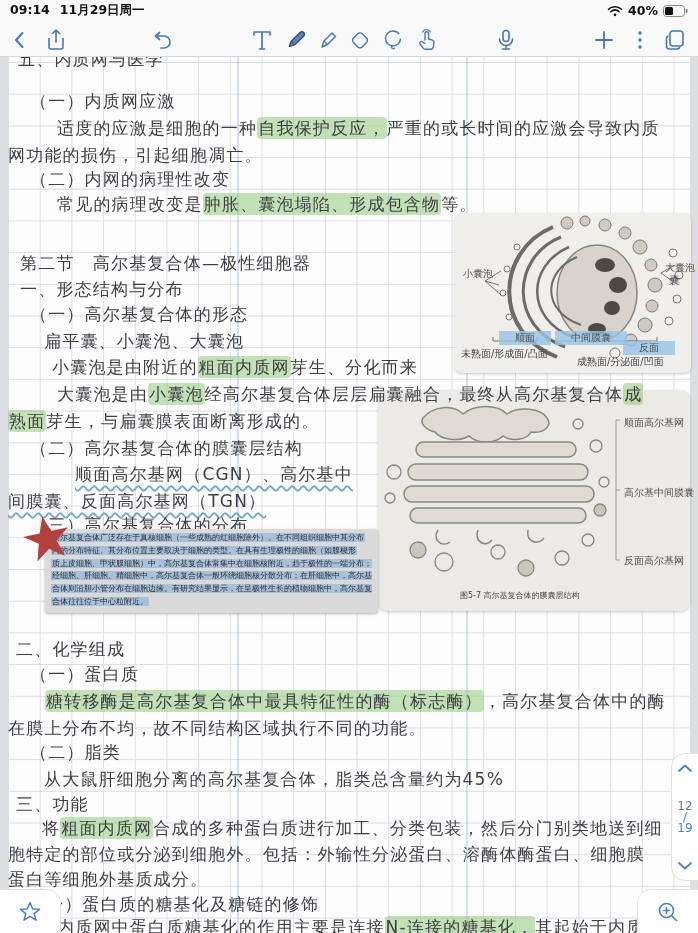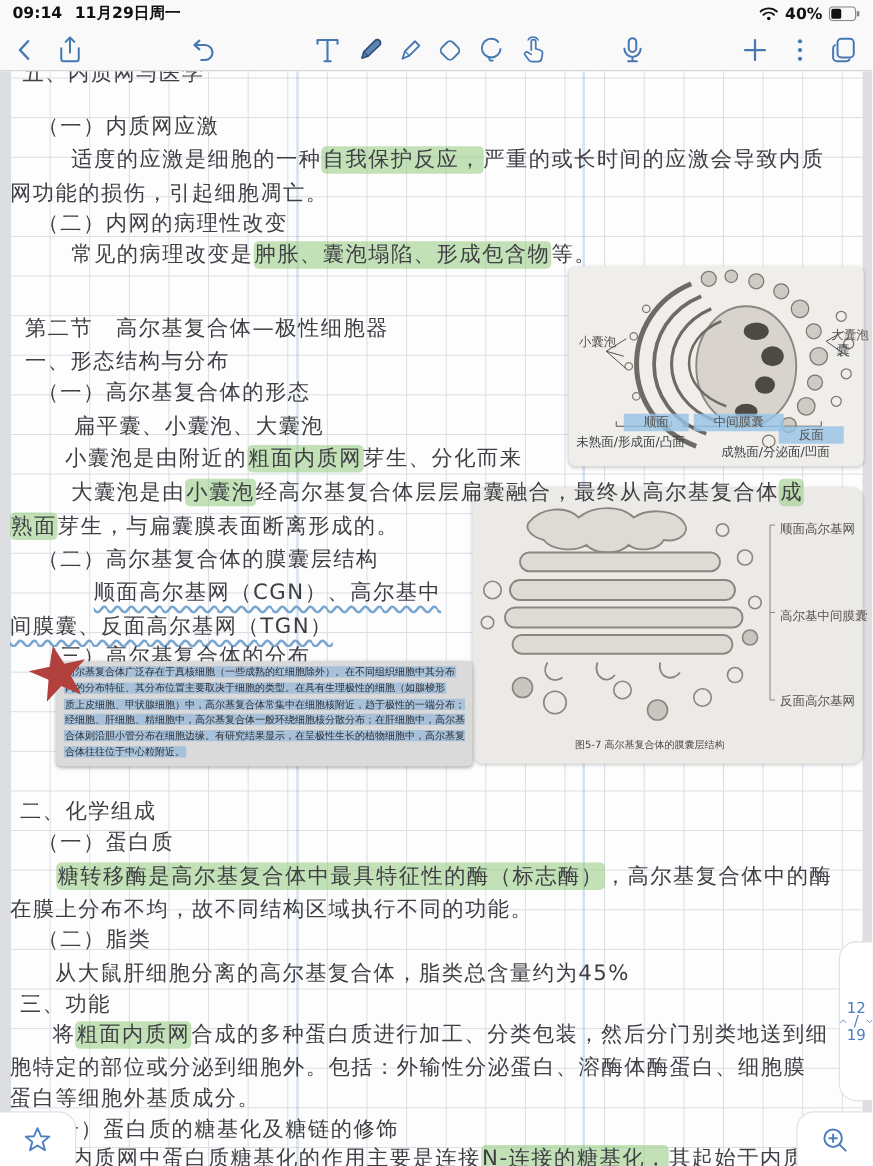--- a/index.html
+++ b/index.html
@@ -58,21 +58,21 @@
 
   
   .star-sticker { position:absolute; left:22px; top:514px; z-index:8; }
 
   
   .tab { position:absolute; background:#fff; border:1px solid #e0e1e4; z-index:20;
     display:flex; align-items:center; justify-content:center; color:#4d7fc0; }
   .tab-bl { left:-1px; top:889px; width:62px; height:45px; border-radius:0 14px 0 0; }
   .tab-br { left:637px; top:889px; width:62px; height:45px; border-radius:14px 0 0 0; }
   .page-nav { left:671px; top:753px; width:28px; height:128px; border-radius:14px 0 0 14px;
-    flex-direction:row; justify-content:space-between; padding:10px 0; font-size:12px; }
+    flex-direction:column; justify-content:space-between; padding:10px 0; font-size:12px; }
   .page-nav .num { line-height:11px; font-size:12px; color:#4d7fc0; }
   .page-nav .frac { text-align:center; }
 </style>
 </head>
 <body>
 
 <div class="screen">
 
   <div class="statusbar">
     <div class="left">
@@ -181,21 +181,21 @@
   <div>
       <div class="hw-line" style="left: 18px; top: 48px;"><span>五、内质网与医学</span></div>
       <div class="hw-line" style="left: 30px; top: 90px;"><span>（一）内质网应激</span></div>
       <div class="hw-line" style="left: 57px; top: 117px; text-align: right;"><span>适度的应激是细胞的一种</span><span class="hl-green">自我保护反应，</span><span>严重的或长时间的应激会导致内质</span></div>
       <div class="hw-line" style="left: 8px; top: 144px;"><span>网功能的损伤，引起细胞凋亡。</span></div>
       <div class="hw-line" style="left: 30px; top: 168px;"><span>（二）内网的病理性改变</span></div>
       <div class="hw-line" style="left: 57px; top: 193px;"><span>常见的病理改变是</span><span class="hl-green">肿胀、囊泡塌陷、形成包含物</span><span>等。</span></div>
       <div class="hw-line" style="left: 20px; top: 252px;"><span>第二节　高尔基复合体—极性细胞器</span></div>
       <div class="hw-line" style="left: 20px; top: 278px;"><span>一、形态结构与分布</span></div>
       <div class="hw-line" style="left: 30px; top: 303px;"><span>（一）高尔基复合体的形态</span></div>
-      <div class="hw-line" style="left: 59px; top: 330px;"><span>扁平囊、小囊泡、大囊泡</span></div>
+      <div class="hw-line" style="left: 44px; top: 330px;"><span>扁平囊、小囊泡、大囊泡</span></div>
       <div class="hw-line" style="left: 52px; top: 356px;"><span>小囊泡是由附近的</span><span class="hl-green">粗面内质网</span><span>芽生、分化而来</span></div>
       <div class="hw-line" style="left: 57px; top: 383px;"><span>大囊泡是由</span><span class="hl-green">小囊泡</span><span>经高尔基复合体层层扁囊融合，最终从高尔基复合体</span><span class="hl-green">成</span></div>
       <div class="hw-line" style="left: 8px; top: 410px;"><span class="hl-green">熟面</span><span>芽生，与扁囊膜表面断离形成的。</span></div>
       <div class="hw-line" style="left: 30px; top: 437px;"><span>（二）高尔基复合体的膜囊层结构</span></div>
       <div class="hw-line" style="left: 75px; top: 463px;"><span class="wavy">顺面高尔基网（CGN）、高尔基中</span></div>
       <div class="hw-line" style="left: 8px; top: 490px;"><span class="wavy">间膜囊、反面高尔基网（TGN）</span></div>
       <div class="hw-line" style="left: 30px; top: 514px;"><span>（三）高尔基复合体的分布</span></div>
       <div class="hw-line" style="left: 16px; top: 638px;"><span>二、化学组成</span></div>
       <div class="hw-line" style="left: 30px; top: 663px;"><span>（一）蛋白质</span></div>
       <div class="hw-line" style="left: 45px; top: 690px;"><span class="hl-green">糖转移酶是高尔基复合体中最具特征性的酶（标志酶）</span><span>，高尔基复合体中的酶</span></div>

